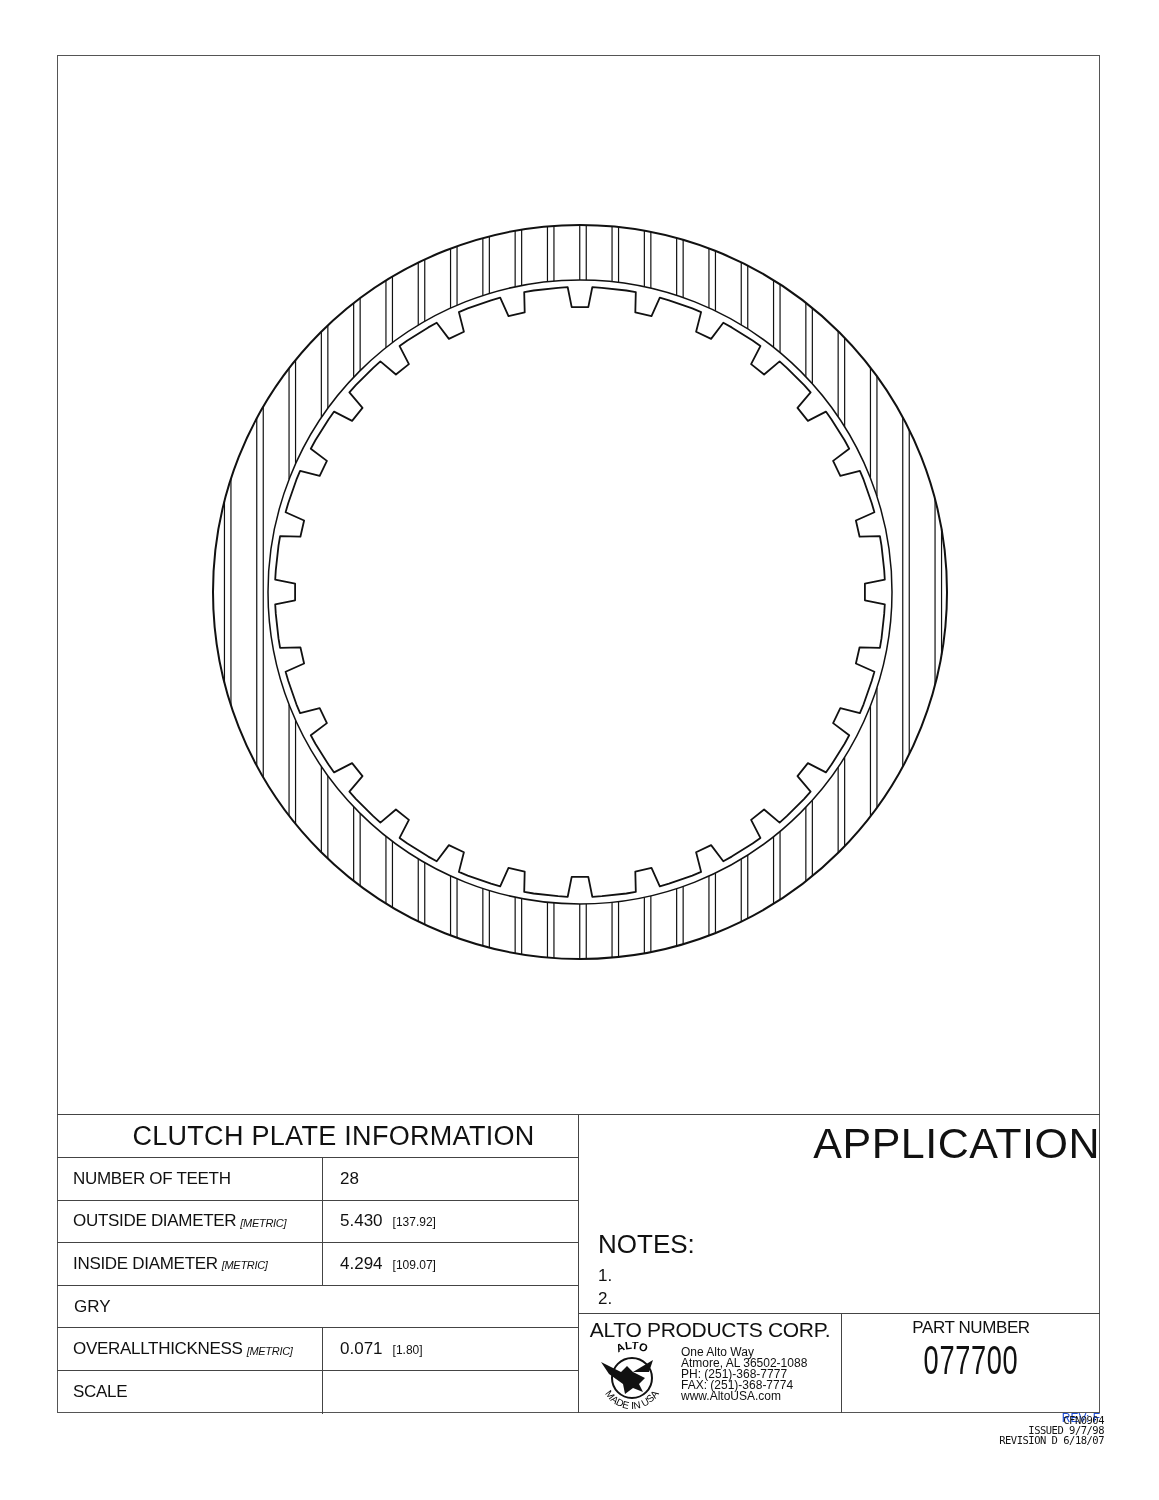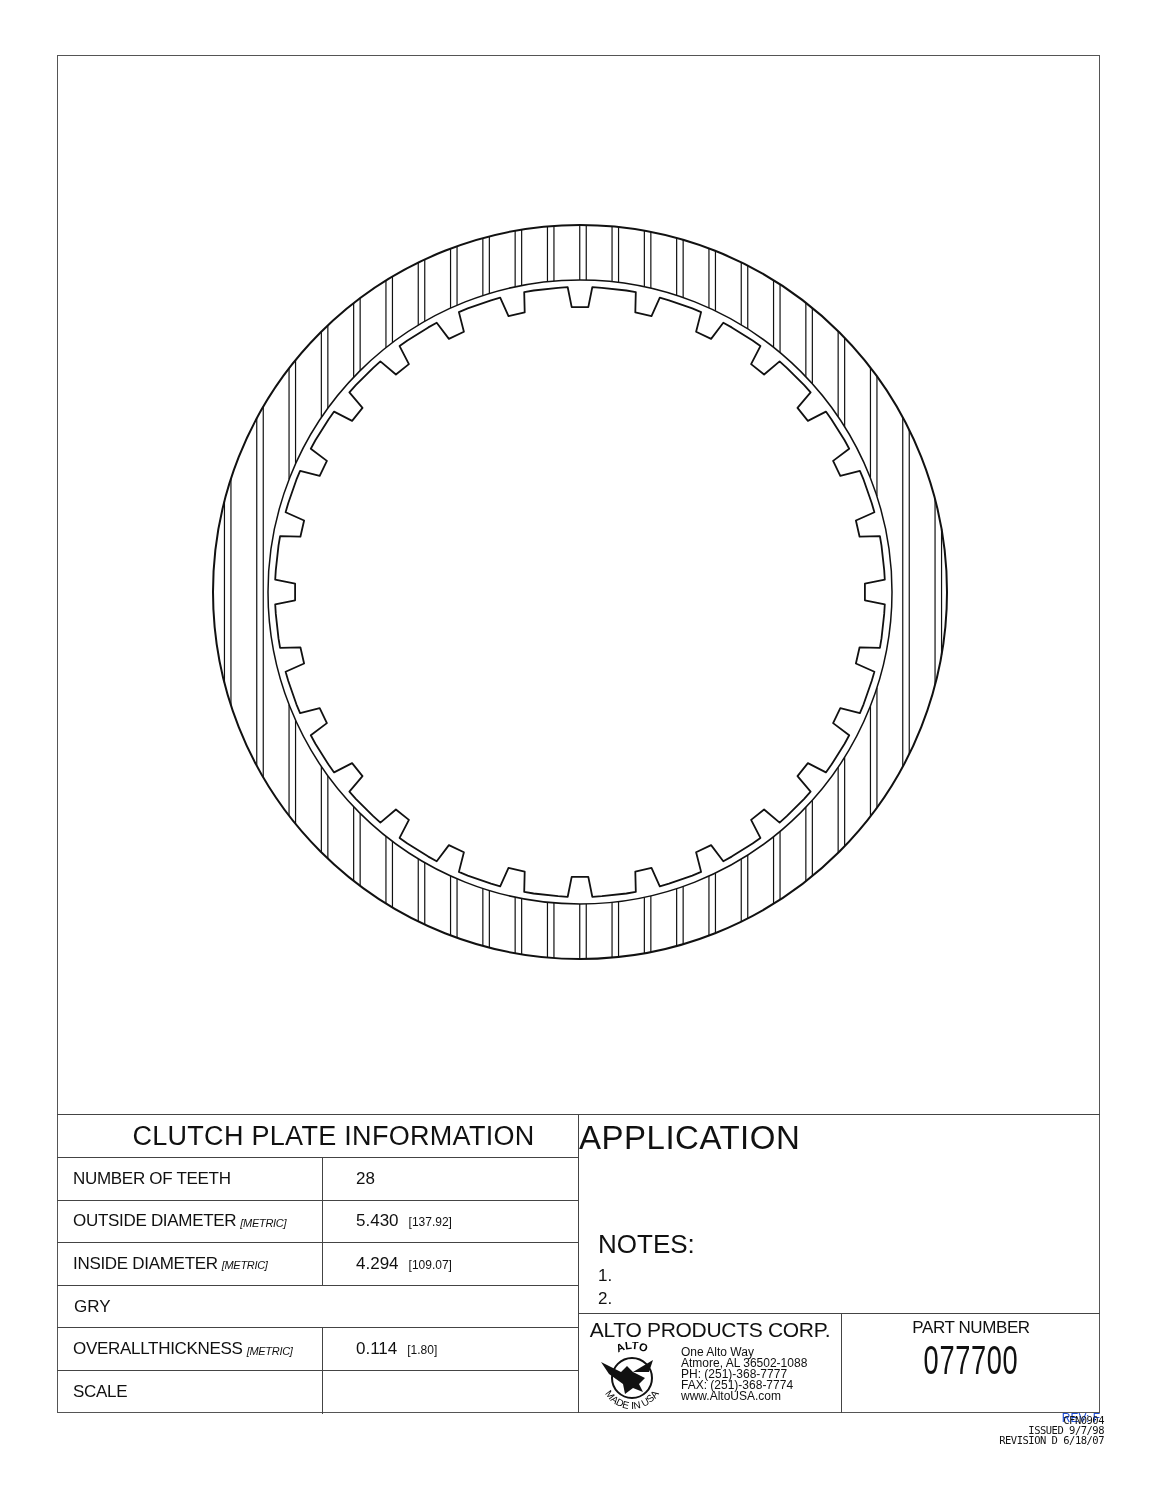--- a/index.html
+++ b/index.html
@@ -5,30 +5,30 @@
   html, body { margin:0; padding:0; background:#ffffff; }
   body { width:1159px; height:1500px; position:relative; overflow:hidden;
          font-family: "Liberation Sans", sans-serif; color:#111; }
   .frame { position:absolute; left:57px; top:55px; width:1043px; height:1358px;
            border:1.5px solid #555; box-sizing:border-box; }
   .drawing { position:absolute; left:0; top:0; }
   .info { position:absolute; left:57px; top:1114px; width:522px; height:299px;
           border-top:1.5px solid #444; border-right:1.5px solid #444; box-sizing:border-box; }
   .info-title { height:43px; display:flex; align-items:center; justify-content:center;
                 font-size:27px; letter-spacing:0.3px; border-bottom:1.5px solid #444; box-sizing:border-box;padding-left:32px; }
-  .info-row { display:flex; height:42.6px; border-bottom:1.5px solid #444; box-sizing:border-box;gap:16px; }
+  .info-row { display:flex; height:42.6px; border-bottom:1.5px solid #444; box-sizing:border-box; }
   .info-row:last-child { border-bottom:none; }
   .info-label { width:266px; border-right:1.5px solid #444; box-sizing:border-box;
                 display:flex; align-items:center; padding-left:16px; font-size:17px; letter-spacing:-0.3px; }
   .info-label small { font-size:11px; margin-left:4px; margin-top:3px;font-style:italic; }
   .info-value { flex:1; display:flex; align-items:center; padding-left:17px; font-size:17px; }
   .info-value small { font-size:12px; margin-left:10px; margin-top:2px; }
   .app { position:absolute; left:579px; top:1114px; width:521px; height:199px;
          border-top:1.5px solid #444; box-sizing:border-box; }
-  .app-title { position:absolute; left:0; right:0; top:4px; text-align:left; font-size:33px; letter-spacing:0.5px; }
+  .app-title { position:absolute; left:0; right:0; top:4px; text-align:right; font-size:43px; letter-spacing:0.5px; }
   .app-sub { position:absolute; left:0; right:0; top:61px; text-align:center; font-size:20px; }
   .notes-title { position:absolute; left:19px; top:114px; font-size:26px; }
   .note { position:absolute; left:19px; font-size:17px; }
   .bottom { position:absolute; left:579px; top:1313px; width:521px; height:100px;
             border-top:1.5px solid #444; box-sizing:border-box; display:flex; }
   .company { width:263px; border-right:1.5px solid #444; box-sizing:border-box; position:relative; }
   .company-name { position:absolute; left:0; right:0; top:4px; text-align:center; font-size:21px; letter-spacing:-0.3px; }
   .logo { position:absolute; left:14px; top:28px; }
   .addr { position:absolute; left:102px; top:33px; font-size:12px; line-height:11px; }
   .pn { flex:1; position:relative; }
@@ -168,21 +168,21 @@
     <div class="info-value">
         <span>GRY</span>
       </div>
   </div>
   <div class="info-row">
     <div class="info-label">
         <span>OVERALLTHICKNESS</span>
         <small>[METRIC]</small>
       </div>
     <div class="info-value">
-        <span>0.114</span>
+        <span>0.071</span>
         <small>[1.80]</small>
       </div>
   </div>
   <div class="info-row">
     <div class="info-label">
         <span>SCALE</span>
       </div>
   </div>
 </div>
 

